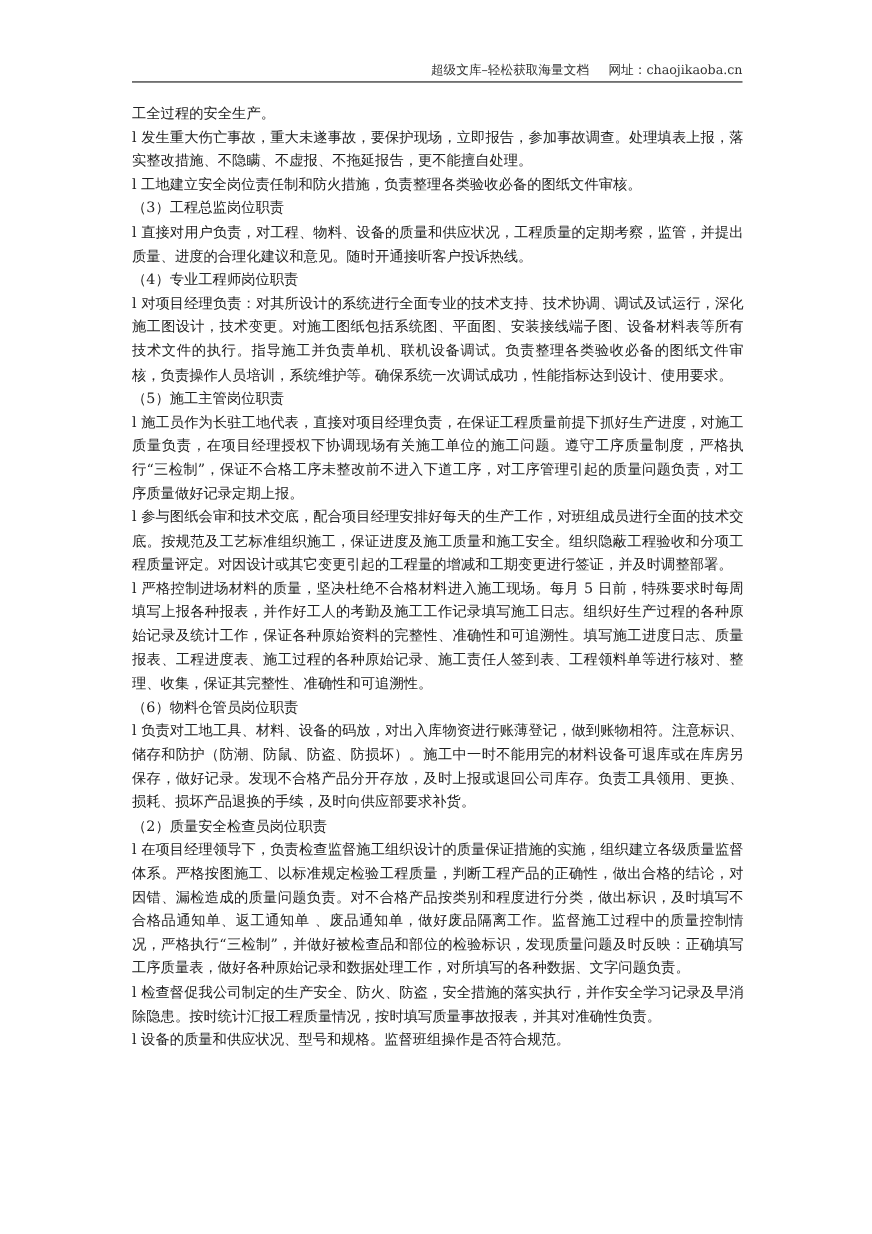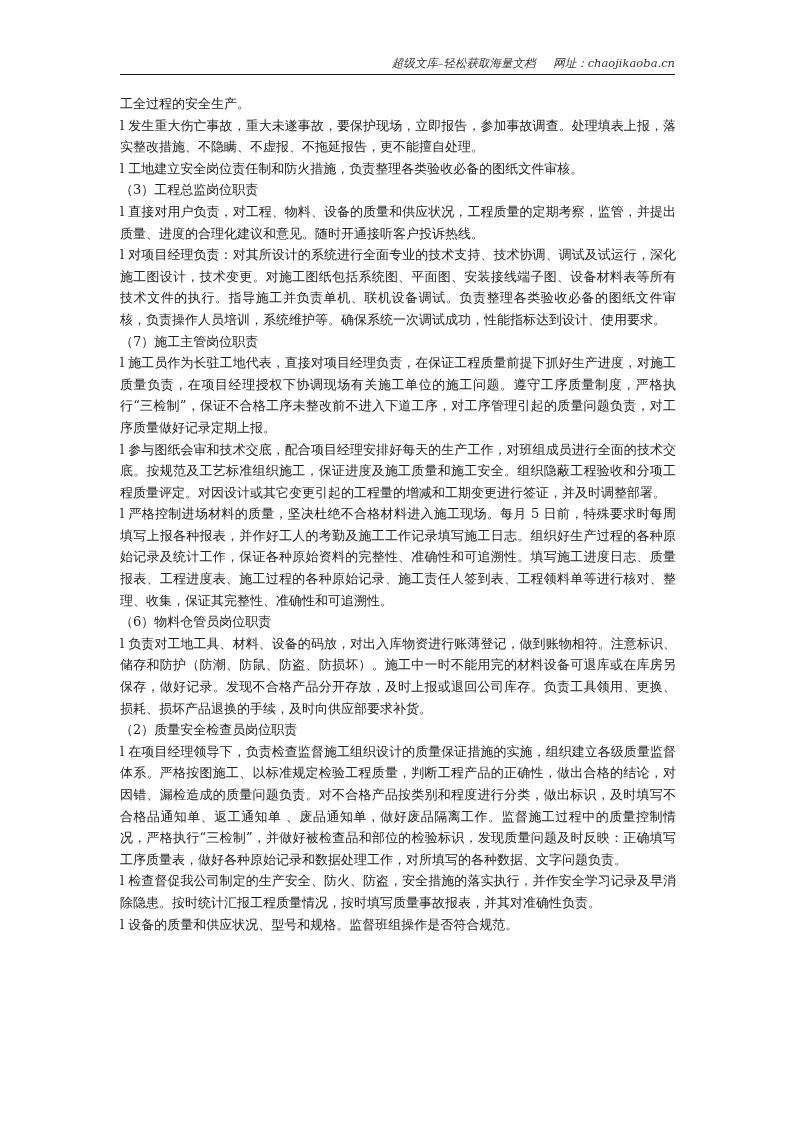--- a/index.html
+++ b/index.html
@@ -1,42 +1,43 @@
 <!DOCTYPE html>
 <html><head>
 <meta charset="utf-8">
 <style>
   html, body { margin: 0; padding: 0; background: #ffffff; }
   body { width: 793px; height: 1122px; position: relative; overflow: hidden;
          font-family: "DejaVu Serif", "Liberation Serif", serif; color: #222; }
   .header { position: absolute; left: 120px; top: 56px; width: 555px; height: 18px;
             border-bottom: 1px solid #111; font-size: 11.5px; text-align: right; color: #333; }
-  .header span { margin-left: 14px; font-style: italic; }
+  .header span { margin-left: 14px; }
   .body { position: absolute; left: 120px; top: 93px; width: 556px; font-size: 13px;
           line-height: 21.6px; text-align: justify; }
   .para { margin: 0; }
   .heading { margin: 0; padding-left: 0; }
   .bullet::before { content: none; }
 </style>
 </head>
 <body>
 
 <div class="header">
   <span>超级文库–轻松获取海量文档</span>
   <span>网址：chaojikaoba.cn</span>
 </div>
 
 <div class="body">
   <p class="para">工全过程的安全生产。</p>
   <p class="para bullet">l 发生重大伤亡事故，重大未遂事故，要保护现场，立即报告，参加事故调查。处理填表上报，落实整改措施、不隐瞒、不虚报、不拖延报告，更不能擅自处理。</p>
   <p class="para bullet">l 工地建立安全岗位责任制和防火措施，负责整理各类验收必备的图纸文件审核。</p>
   <p class="heading">（3）工程总监岗位职责</p>
   <p class="para bullet">l 直接对用户负责，对工程、物料、设备的质量和供应状况，工程质量的定期考察，监管，并提出质量、进度的合理化建议和意见。随时开通接听客户投诉热线。</p>
+  <p class="heading">（4）专业工程师岗位职责</p>
   <p class="para bullet">l 对项目经理负责：对其所设计的系统进行全面专业的技术支持、技术协调、调试及试运行，深化施工图设计，技术变更。对施工图纸包括系统图、平面图、安装接线端子图、设备材料表等所有技术文件的执行。指导施工并负责单机、联机设备调试。负责整理各类验收必备的图纸文件审核，负责操作人员培训，系统维护等。确保系统一次调试成功，性能指标达到设计、使用要求。</p>
-  <p class="heading">（7）施工主管岗位职责</p>
+  <p class="heading">（5）施工主管岗位职责</p>
   <p class="para bullet">l 施工员作为长驻工地代表，直接对项目经理负责，在保证工程质量前提下抓好生产进度，对施工质量负责，在项目经理授权下协调现场有关施工单位的施工问题。遵守工序质量制度，严格执行“三检制”，保证不合格工序未整改前不进入下道工序，对工序管理引起的质量问题负责，对工序质量做好记录定期上报。</p>
   <p class="para bullet">l 参与图纸会审和技术交底，配合项目经理安排好每天的生产工作，对班组成员进行全面的技术交底。按规范及工艺标准组织施工，保证进度及施工质量和施工安全。组织隐蔽工程验收和分项工程质量评定。对因设计或其它变更引起的工程量的增减和工期变更进行签证，并及时调整部署。</p>
   <p class="para bullet">l 严格控制进场材料的质量，坚决杜绝不合格材料进入施工现场。每月 5 日前，特殊要求时每周填写上报各种报表，并作好工人的考勤及施工工作记录填写施工日志。组织好生产过程的各种原始记录及统计工作，保证各种原始资料的完整性、准确性和可追溯性。填写施工进度日志、质量报表、工程进度表、施工过程的各种原始记录、施工责任人签到表、工程领料单等进行核对、整理、收集，保证其完整性、准确性和可追溯性。</p>
   <p class="heading">（6）物料仓管员岗位职责</p>
   <p class="para bullet">l 负责对工地工具、材料、设备的码放，对出入库物资进行账薄登记，做到账物相符。注意标识、储存和防护（防潮、防鼠、防盗、防损坏）。施工中一时不能用完的材料设备可退库或在库房另保存，做好记录。发现不合格产品分开存放，及时上报或退回公司库存。负责工具领用、更换、损耗、损坏产品退换的手续，及时向供应部要求补货。</p>
   <p class="heading">（2）质量安全检查员岗位职责</p>
   <p class="para bullet">l 在项目经理领导下，负责检查监督施工组织设计的质量保证措施的实施，组织建立各级质量监督体系。严格按图施工、以标准规定检验工程质量，判断工程产品的正确性，做出合格的结论，对因错、漏检造成的质量问题负责。对不合格产品按类别和程度进行分类，做出标识，及时填写不合格品通知单、返工通知单 、废品通知单，做好废品隔离工作。监督施工过程中的质量控制情况，严格执行“三检制”，并做好被检查品和部位的检验标识，发现质量问题及时反映：正确填写工序质量表，做好各种原始记录和数据处理工作，对所填写的各种数据、文字问题负责。</p>
   <p class="para bullet">l 检查督促我公司制定的生产安全、防火、防盗，安全措施的落实执行，并作安全学习记录及早消除隐患。按时统计汇报工程质量情况，按时填写质量事故报表，并其对准确性负责。</p>
   <p class="para bullet">l 设备的质量和供应状况、型号和规格。监督班组操作是否符合规范。</p>
 </div>

